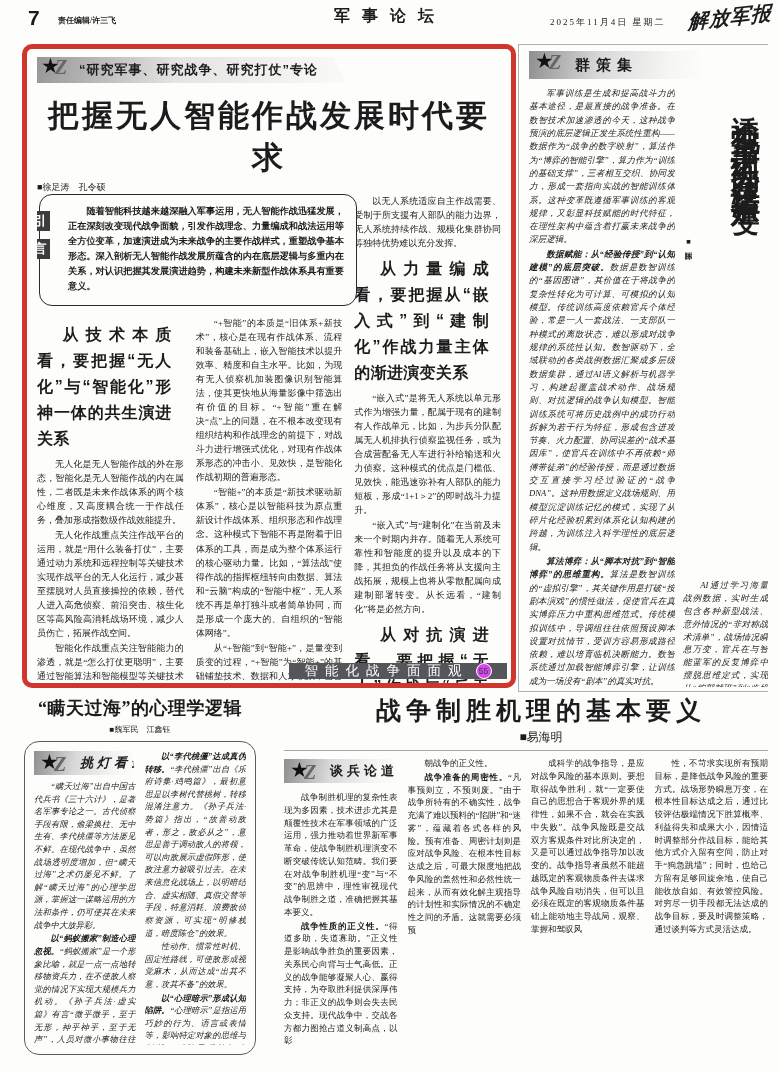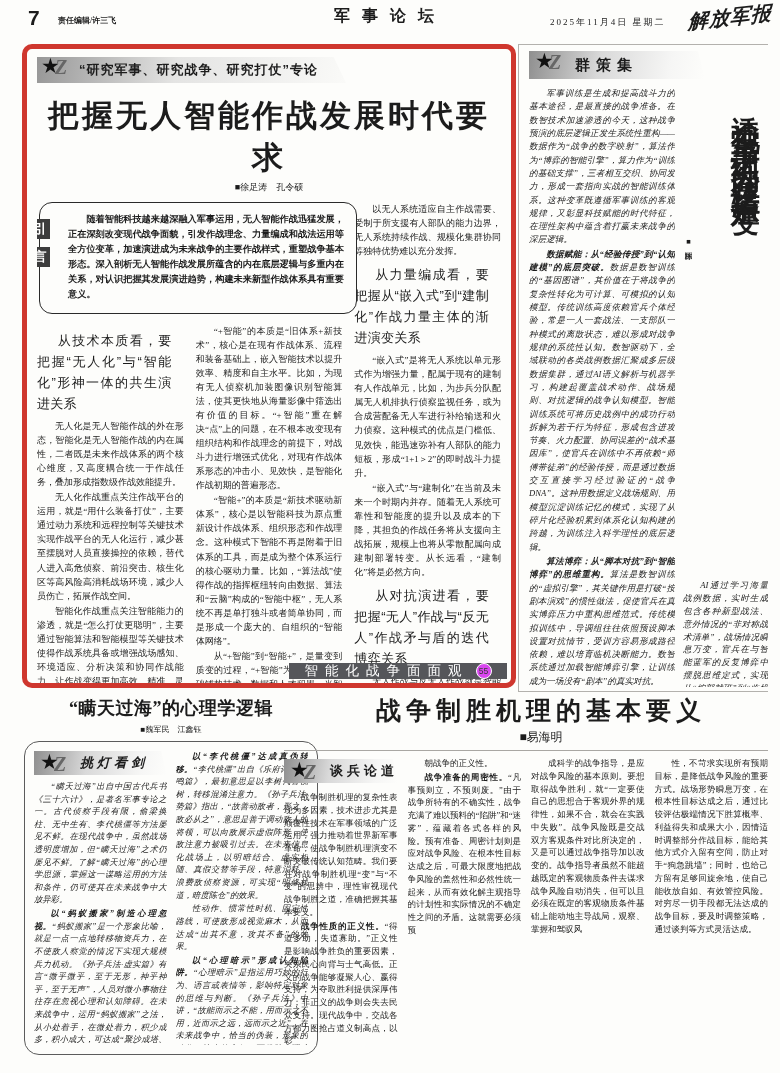--- a/index.html
+++ b/index.html
@@ -31,28 +31,28 @@
 
   
   #feature{position:absolute;left:22px;top:44px;width:494px;height:644px;border:5px solid #cf372e;
            border-radius:10px;background:#fdfdfb;padding:8px 10px 6px 10px;overflow:hidden;}
   .kicker{display:inline-flex;align-items:center;gap:4px;height:26px;padding:0 28px 0 4px;
           background:linear-gradient(100deg,#979797,#e4e4e3 45%,#fafaf8);
           clip-path:polygon(0 0,96% 0,100% 100%,0 100%);}
   .ktxt{font-family:"Liberation Sans",sans-serif;font-size:13px;font-weight:800;letter-spacing:1px;}
   .fhead{margin:8px 0 2px 0;text-align:center;font-family:"Liberation Sans",sans-serif;
          font-size:31px;font-weight:800;letter-spacing:3px;}
-  .fbyline{text-align:center;font-size:9px;margin-bottom:8px;}
+  .fbyline{text-align:left;font-size:9px;}
   .fbody{position:relative;display:flex;gap:12px;height:496px;overflow:hidden;}
   .fcol{flex:1;font-size:9px;line-height:1.56;text-align:justify;overflow:hidden;}
   .fcol.pad{padding-top:122px;}
   .pp{margin:0 0 1px 0;text-indent:2em;}
   .lead{font-weight:800;}
   .lead:empty{display:none;}
-  .sh{font-family:"Liberation Sans",sans-serif;font-weight:400;font-size:13px;line-height:1.62;
+  .sh{font-family:"Liberation Sans",sans-serif;font-weight:700;font-size:16px;line-height:1.62;
       margin:6px 12px 5px 0;text-indent:1.6em;letter-spacing:.3px;}
   .sh:empty{display:none;}
   .pp:not(:has(span:not(:empty))){display:none;}
 
   #introbox{position:absolute;left:2px;top:0;width:318px;height:112px;border:1.6px solid #2a2a2a;
             border-radius:13px;padding:9px 12px 8px 28px;font-weight:700;font-size:9.2px;line-height:1.62;
             text-align:justify;background:#fdfdfb;z-index:2;}
   #introlabel{position:absolute;left:-10px;top:16px;display:flex;flex-direction:column;gap:8px;}
   #introlabel span{width:20px;height:20px;background:#3c3c3c;color:#fff;font-family:"Liberation Sans",sans-serif;
             font-size:13px;font-weight:700;display:flex;align-items:center;justify-content:center;}
@@ -71,21 +71,21 @@
   .rwrap{display:flex;gap:8px;height:600px;overflow:hidden;}
   .rtext{width:146px;flex:0 0 146px;font-size:8.6px;line-height:1.55;text-align:justify;font-style:italic;overflow:hidden;}
   .rstrip{flex:1;display:flex;flex-direction:column;overflow:hidden;}
   .vwrap{position:relative;height:486px;}
   .vtitle{position:absolute;right:2px;top:6px;writing-mode:vertical-rl;font-family:"Liberation Sans",sans-serif;
           font-size:29px;font-weight:800;letter-spacing:8px;}
   .vbyline{position:absolute;left:0px;top:150px;writing-mode:vertical-rl;font-size:7.5px;}
   .rtext2{flex:1;font-size:8.6px;line-height:1.5;text-align:justify;font-style:italic;overflow:hidden;margin-top:6px;}
 
   
-  #essay{position:absolute;left:24px;top:694px;width:294px;height:376px;}
+  #essay{position:absolute;left:24px;top:694px;width:232px;height:376px;}
   .etitle{text-align:center;font-size:18px;font-weight:800;letter-spacing:.5px;margin:2px 0 4px 0;}
   .ebyline{text-align:center;font-size:8px;margin-bottom:6px;}
   .ebox{border:1.5px solid #5c5c5c;border-radius:15px;padding:9px 9px;height:314px;display:flex;gap:9px;overflow:hidden;}
   .ecol{flex:1;font-size:8.3px;line-height:1.52;text-align:justify;font-style:italic;overflow:hidden;}
   .ecol .badge{margin:0 0 6px 0;}
 
   
   #warfare{position:absolute;left:284px;top:694px;width:484px;height:376px;}
   .wtitle{text-align:center;font-size:25px;font-weight:700;letter-spacing:5px;margin:0 0 2px 30px;}
   .wbyline{text-align:center;font-size:12px;margin:0 0 4px 30px;}

